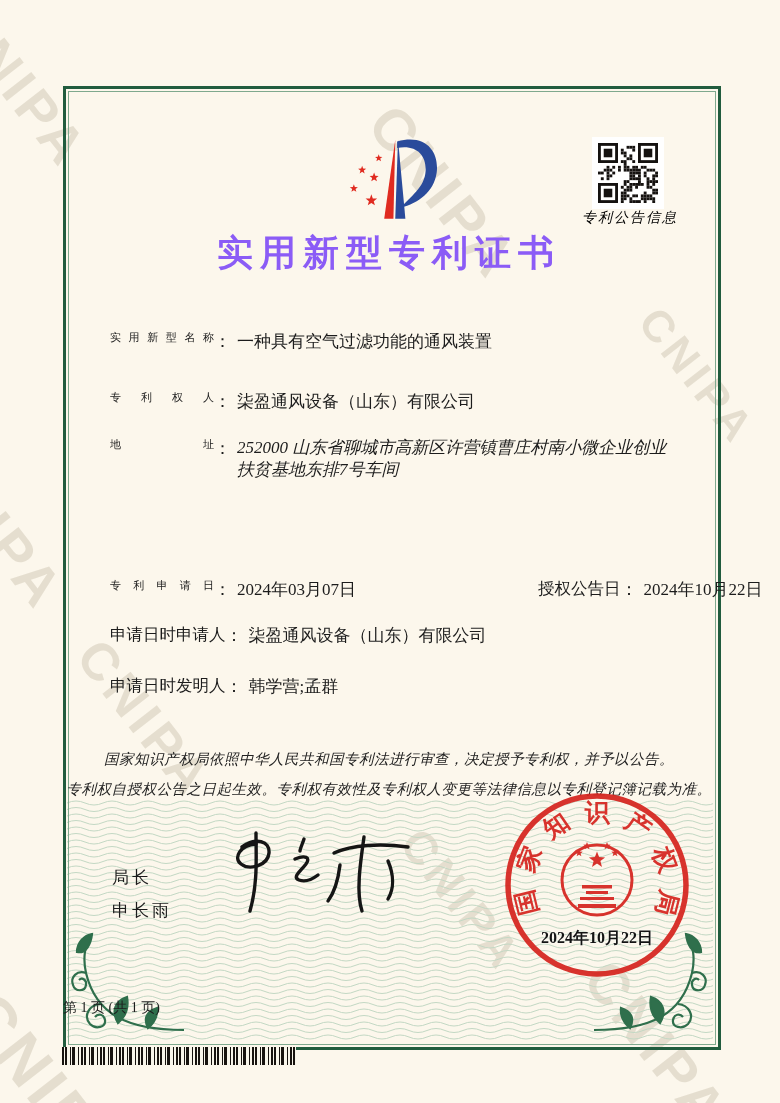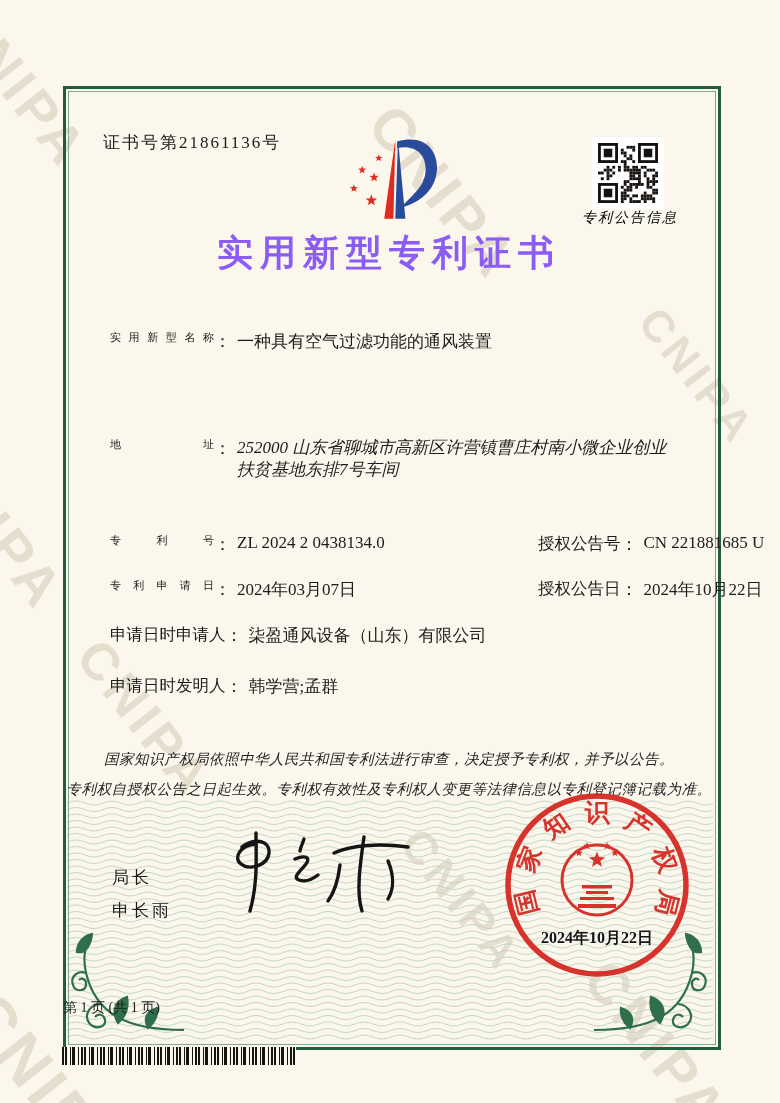--- a/index.html
+++ b/index.html
@@ -121,21 +121,20 @@
     <g fill="none" stroke="#2f6f4c" stroke-width="2.2">
       <path d="M128,112 C70,112 40,96 30,55 C27,42 28,26 36,16"></path>
       <path d="M36,16 c-8,1 -15,9 -15,18 c9,2 14,-8 15,-18 z" fill="#2f6f4c"></path>
       <path d="M30,55 c-9,-3 -16,4 -13,12 c2,7 12,7 13,0 c1,-5 -4,-8 -7,-5"></path>
       <path d="M44,86 c-11,1 -17,12 -10,20 c6,6 16,3 15,-4 c-1,-6 -7,-7 -10,-3"></path>
       <path d="M62,105 c-7,-12 -3,-22 9,-26 c2,11 -2,20 -9,26 z" fill="#2f6f4c"></path>
       <path d="M92,110 c-5,-10 -1,-17 9,-20 c1,9 -3,15 -9,20 z" fill="#2f6f4c"></path>
     </g>
   </svg>
 
-  <div class="cert-no">证书号第21861136号</div>
 
   <svg class="logo" width="105" height="92" viewBox="0 0 110 100">
     <path d="M60,6 C92,-3 106,18 103,40 C100,61 83,73 64,78 C74,66 90,56 91,38 C92,20 80,9 60,13 Z" fill="#2a4b9b"></path>
     <polygon points="58,4 46,90 56,90" fill="#e02b20"></polygon>
     <polygon points="61,4 58,90 69,90" fill="#2a4b9b"></polygon>
     <g id="logo-stars" fill="#e02b20">
         <path d="M40.0,19.8L41.0,22.6L44.0,22.7L41.7,24.5L42.5,27.4L40.0,25.8L37.5,27.4L38.3,24.5L36.0,22.7L39.0,22.6Z"></path>
         <path d="M22.0,32.4L23.1,35.4L26.4,35.6L23.8,37.6L24.7,40.7L22.0,38.9L19.3,40.7L20.2,37.6L17.6,35.6L20.9,35.4Z"></path>
         <path d="M35.0,39.8L36.3,43.2L39.9,43.4L37.1,45.7L38.1,49.2L35.0,47.2L31.9,49.2L32.9,45.7L30.1,43.4L33.7,43.2Z"></path>
         <path d="M13.0,52.4L14.1,55.4L17.4,55.6L14.8,57.6L15.7,60.7L13.0,58.9L10.3,60.7L11.2,57.6L8.6,55.6L11.9,55.4Z"></path>
@@ -275,26 +274,25 @@
         <rect x="19" y="20" width="1" height="1"></rect>
       </g>
   </svg>
   <div class="qr-caption">专利公告信息</div>
 
   <div class="title">实用新型专利证书</div>
 
   <div class="row" style="top:330px;">
     <span class="labJ">实用新型名称</span><span class="colon">：</span><span class="val">一种具有空气过滤功能的通风装置</span>
   </div>
+  <div class="row" style="top:390px;">
+    <span class="labJ">专利权人</span><span class="colon">：</span><span class="val">柒盈通风设备（山东）有限公司</span>
+  </div>
   <div class="row" style="top:437px;">
     <span class="labJ">地址</span><span class="colon">：</span><span class="val val-wrap">252000 山东省聊城市高新区许营镇曹庄村南小微企业创业扶贫基地东排7号车间</span>
-  </div>
-  <div class="row" style="top:533px;width:610px;">
-    <span class="labJ">专利号</span><span class="colon">：</span><span class="val">ZL 2024 2 0438134.0</span>
-    <span class="col2"><span class="labN">授权公告号</span><span class="colon">：</span><span class="val">CN 221881685 U</span></span>
   </div>
   <div class="row" style="top:578px;width:610px;">
     <span class="labJ">专利申请日</span><span class="colon">：</span><span class="val">2024年03月07日</span>
     <span class="col2"><span class="labN">授权公告日</span><span class="colon">：</span><span class="val">2024年10月22日</span></span>
   </div>
   <div class="row" style="top:624px;">
     <span class="labN">申请日时申请人</span><span class="colon">：</span><span class="val">柒盈通风设备（山东）有限公司</span>
   </div>
   <div class="row" style="top:675px;">
     <span class="labN">申请日时发明人</span><span class="colon">：</span><span class="val">韩学营;孟群</span>

